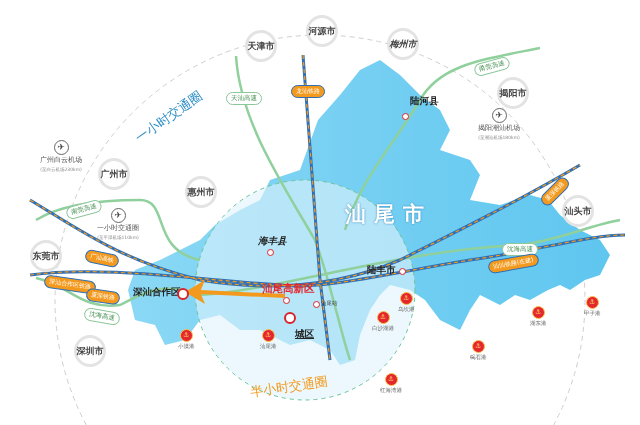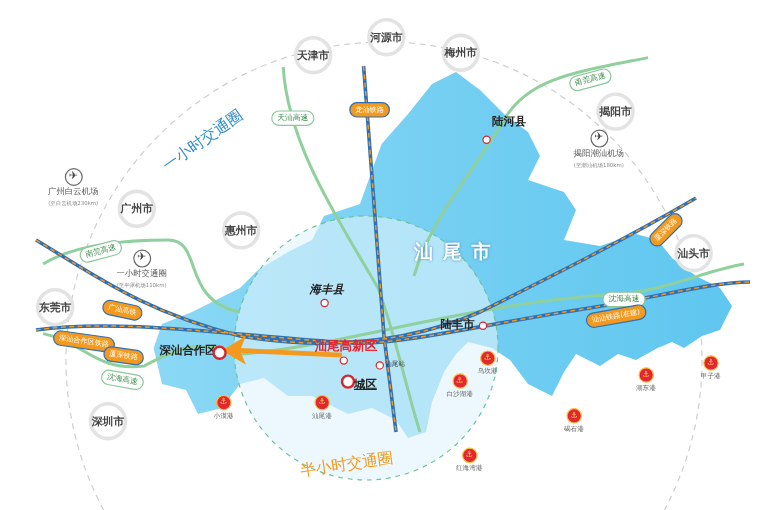--- a/index.html
+++ b/index.html
@@ -57,46 +57,46 @@
     <path d="M285,296 L200,292" stroke="#f39a1e" stroke-width="4"></path>
     <polygon points="185,292 205,280 200,292 205,304" fill="#f39a1e"></polygon>
 
   </svg>
 
   
   <div class="ring-title" style="left:130px;top:108px;color:#2f8fc7;transform:rotate(-35deg);">一小时交通圈</div>
   <div class="ring-title" style="left:250px;top:378px;color:#f39a1e;transform:rotate(-8deg);">半小时交通圈</div>
 
   
-  <div class="abs" style="left:345px;top:200px;font-size:16px;font-weight:bold;color:#fff;letter-spacing:8px;text-shadow:0 0 2px #2a7fb8;">汕尾市</div>
+  <div class="abs" style="left:345px;top:200px;font-size:21px;font-weight:bold;color:#fff;letter-spacing:8px;text-shadow:0 0 2px #2a7fb8;">汕尾市</div>
 
   
   <div class="city-circle" style="left:245px;top:30px;">天津市</div>
   <div class="city-circle" style="left:306px;top:15px;">河源市</div>
-  <div class="city-circle" style="left:368px;top:28px;">梅州市</div>
+  <div class="city-circle" style="left:387px;top:28px;font-style:italic;">梅州市</div>
   <div class="city-circle" style="left:497px;top:77px;">揭阳市</div>
   <div class="city-circle" style="left:98px;top:158px;">广州市</div>
   <div class="city-circle" style="left:157px;top:176px;margin-left:28px;">惠州市</div>
   <div class="city-circle" style="left:30px;top:240px;">东莞市</div>
   <div class="city-circle" style="left:74px;top:335px;font-family:Liberation Serif, serif;">深圳市</div>
   <div class="city-circle" style="left:562px;top:195px;">汕头市</div>
 
   
   <div class="dot" style="left:402px;top:113px;"></div>
   <div class="place" style="left:410px;top:95px;">陆河县</div>
   <div class="place" style="left:258px;top:235px;font-style:italic;">海丰县</div>
   <div class="dot" style="left:267px;top:249px;"></div>
   <div class="place" style="left:367px;top:264px;">陆丰市</div>
   <div class="dot" style="left:399px;top:268px;"></div>
   <div class="place" style="left:133px;top:286px;">深汕合作区</div>
   <div class="dot big" style="left:177px;top:288px;"></div>
   <div class="place red" style="left:262px;top:282px;">汕尾高新区</div>
   <div class="dot" style="left:283px;top:297px;"></div>
   <div class="dot big" style="left:284px;top:312px;"></div>
-  <div class="place" style="left:295px;top:314px;text-decoration:underline;">城区</div>
+  <div class="place" style="left:295px;top:328px;text-decoration:underline;">城区</div>
   <div class="dot" style="left:313px;top:301px;"></div>
   <div class="abs" style="left:321px;top:300px;font-size:5.5px;color:#333;">汕尾站</div>
 
   
   <div class="airport" style="left:40px;top:140px;">
     <span class="plane">✈</span><br>
     <span>广州白云机场</span><br>
     <span class="sub">(至白云机场230km)</span>
   </div>
   <div class="airport" style="left:97px;top:208px;">

